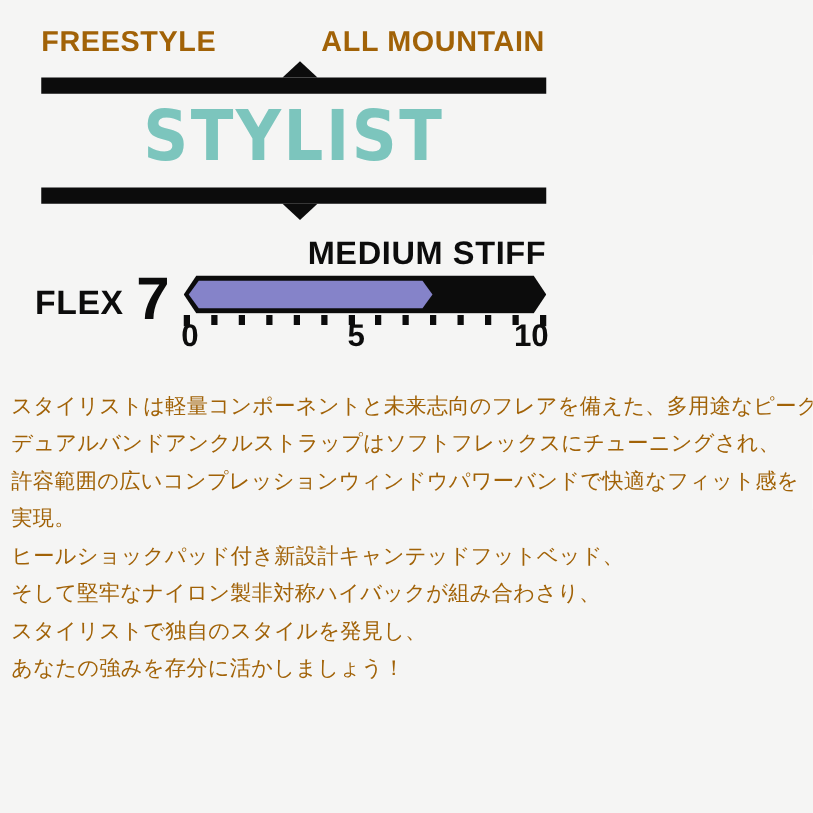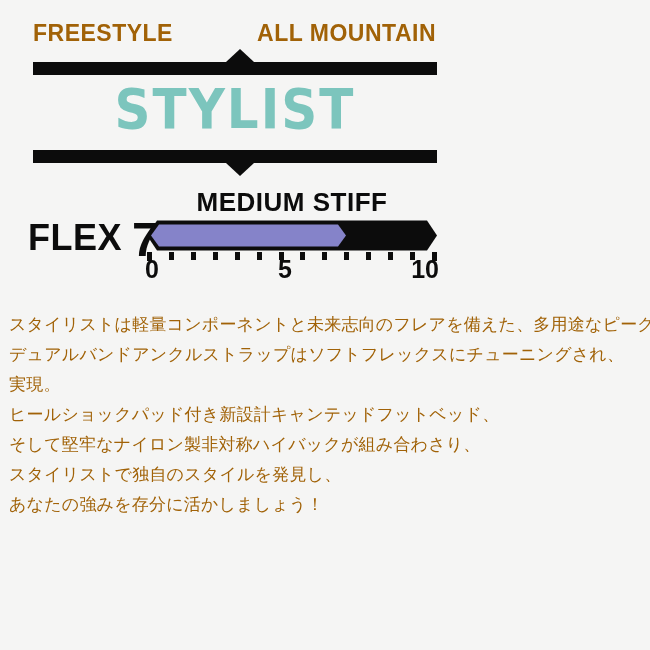--- a/index.html
+++ b/index.html
@@ -43,30 +43,30 @@
     font-family:"DejaVu Sans",sans-serif;
     font-weight:800;
     font-size:50px;line-height:58px;
     letter-spacing:2px;
     transform:scaleY(1.12);
     transform-origin:center;
     white-space:nowrap;
   }
   .stiff-label{
     position:absolute;left:147px;top:187px;width:290px;
-    text-align:center;
+    text-align:right;
     font-size:26px;font-weight:800;color:#0c0c0c;
     letter-spacing:.5px;white-space:nowrap;
   }
   .flex-label-group{
     position:absolute;left:28px;top:216px;height:46px;
     display:flex;align-items:flex-end;gap:10px;
   }
   .flex-word{
-    font-size:36px;font-weight:800;color:#0c0c0c;
+    font-size:27px;font-weight:800;color:#0c0c0c;
     line-height:1;padding-bottom:6px;letter-spacing:.5px;
   }
   .flex-number{
     font-size:48px;font-weight:800;color:#0c0c0c;line-height:44px;
   }
   .flex-bar{position:absolute;left:147px;top:220px;width:290px;height:31px;}
   .ruler{
     position:absolute;left:147px;top:252px;width:290px;height:9px;
     display:flex;justify-content:space-between;align-items:flex-start;
   }
@@ -136,20 +136,21 @@
 
   <div class="ruler-labels">
     <span>0</span>
     <span>5</span>
     <span>10</span>
   </div>
 
   <div class="description">
     <div>スタイリストは軽量コンポーネントと未来志向のフレアを備えた、多用途なピーク</div>
     <div>デュアルバンドアンクルストラップはソフトフレックスにチューニングされ、</div>
+    <div>許容範囲の広いコンプレッションウィンドウパワーバンドで快適なフィット感を</div>
     <div>実現。</div>
     <div>ヒールショックパッド付き新設計キャンテッドフットベッド、</div>
     <div>そして堅牢なナイロン製非対称ハイバックが組み合わさり、</div>
     <div>スタイリストで独自のスタイルを発見し、</div>
     <div>あなたの強みを存分に活かしましょう！</div>
   </div>
 
 </div>
 
 </body></html>

